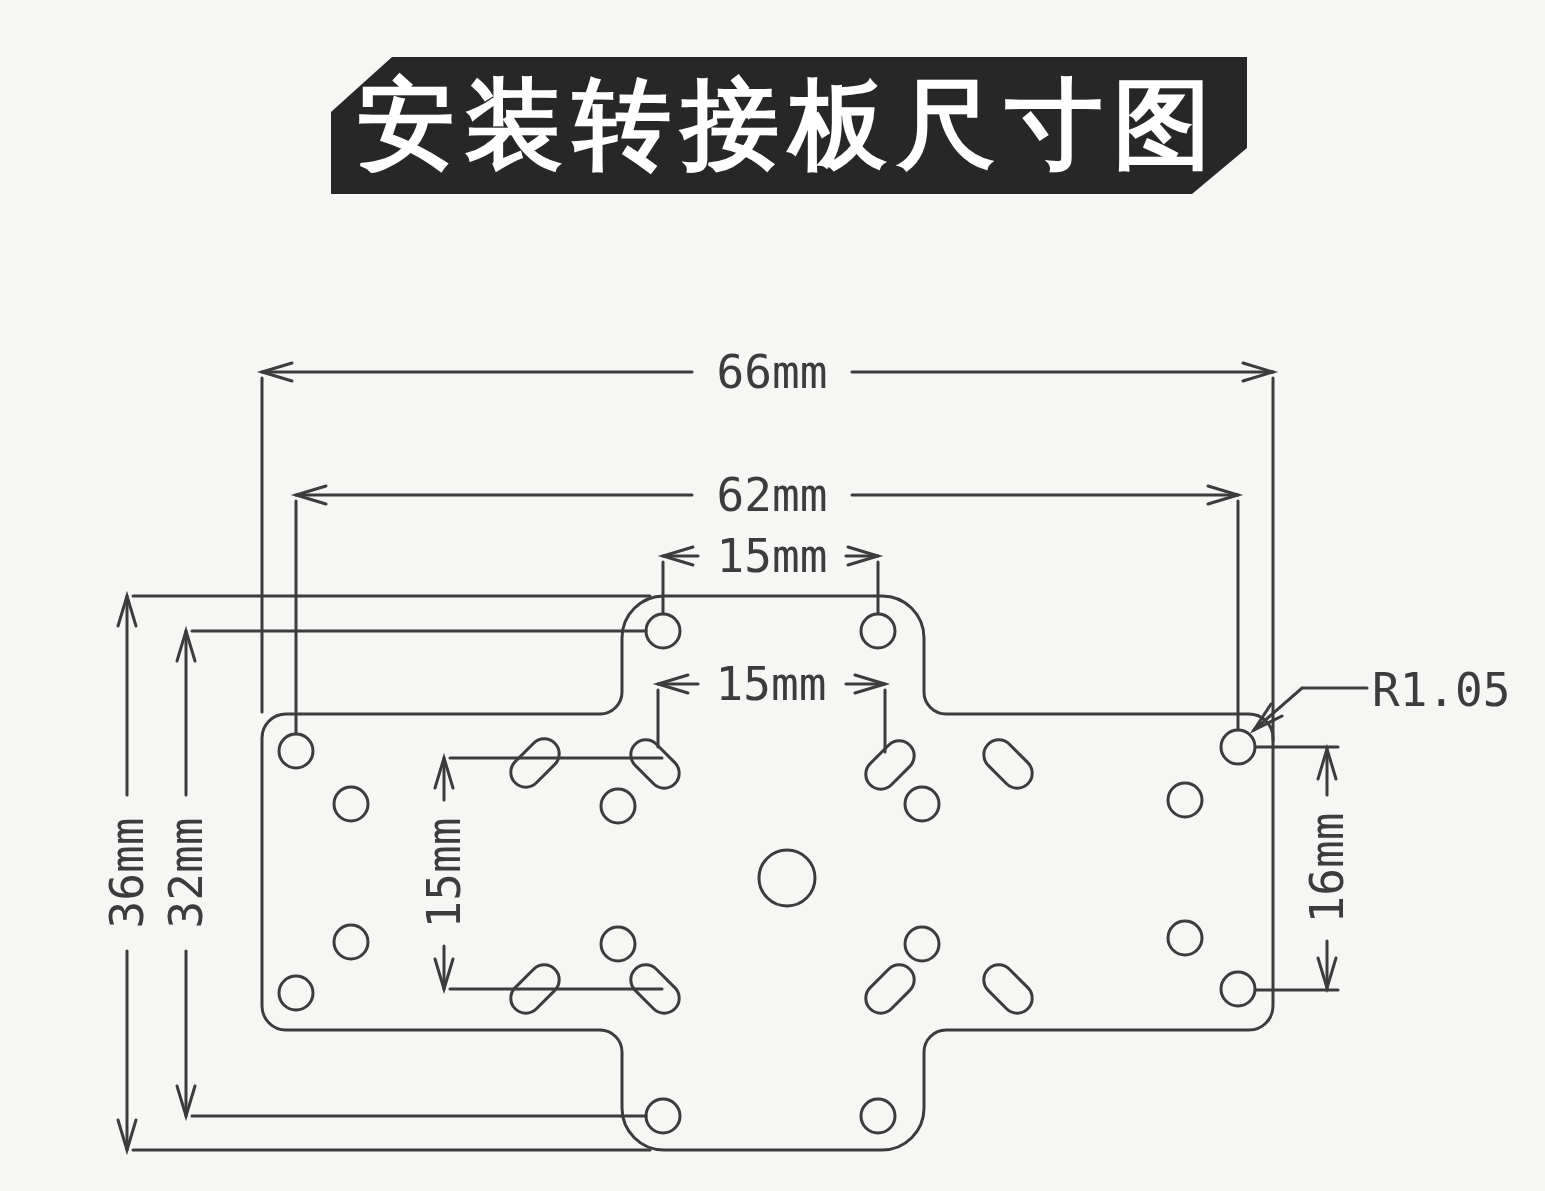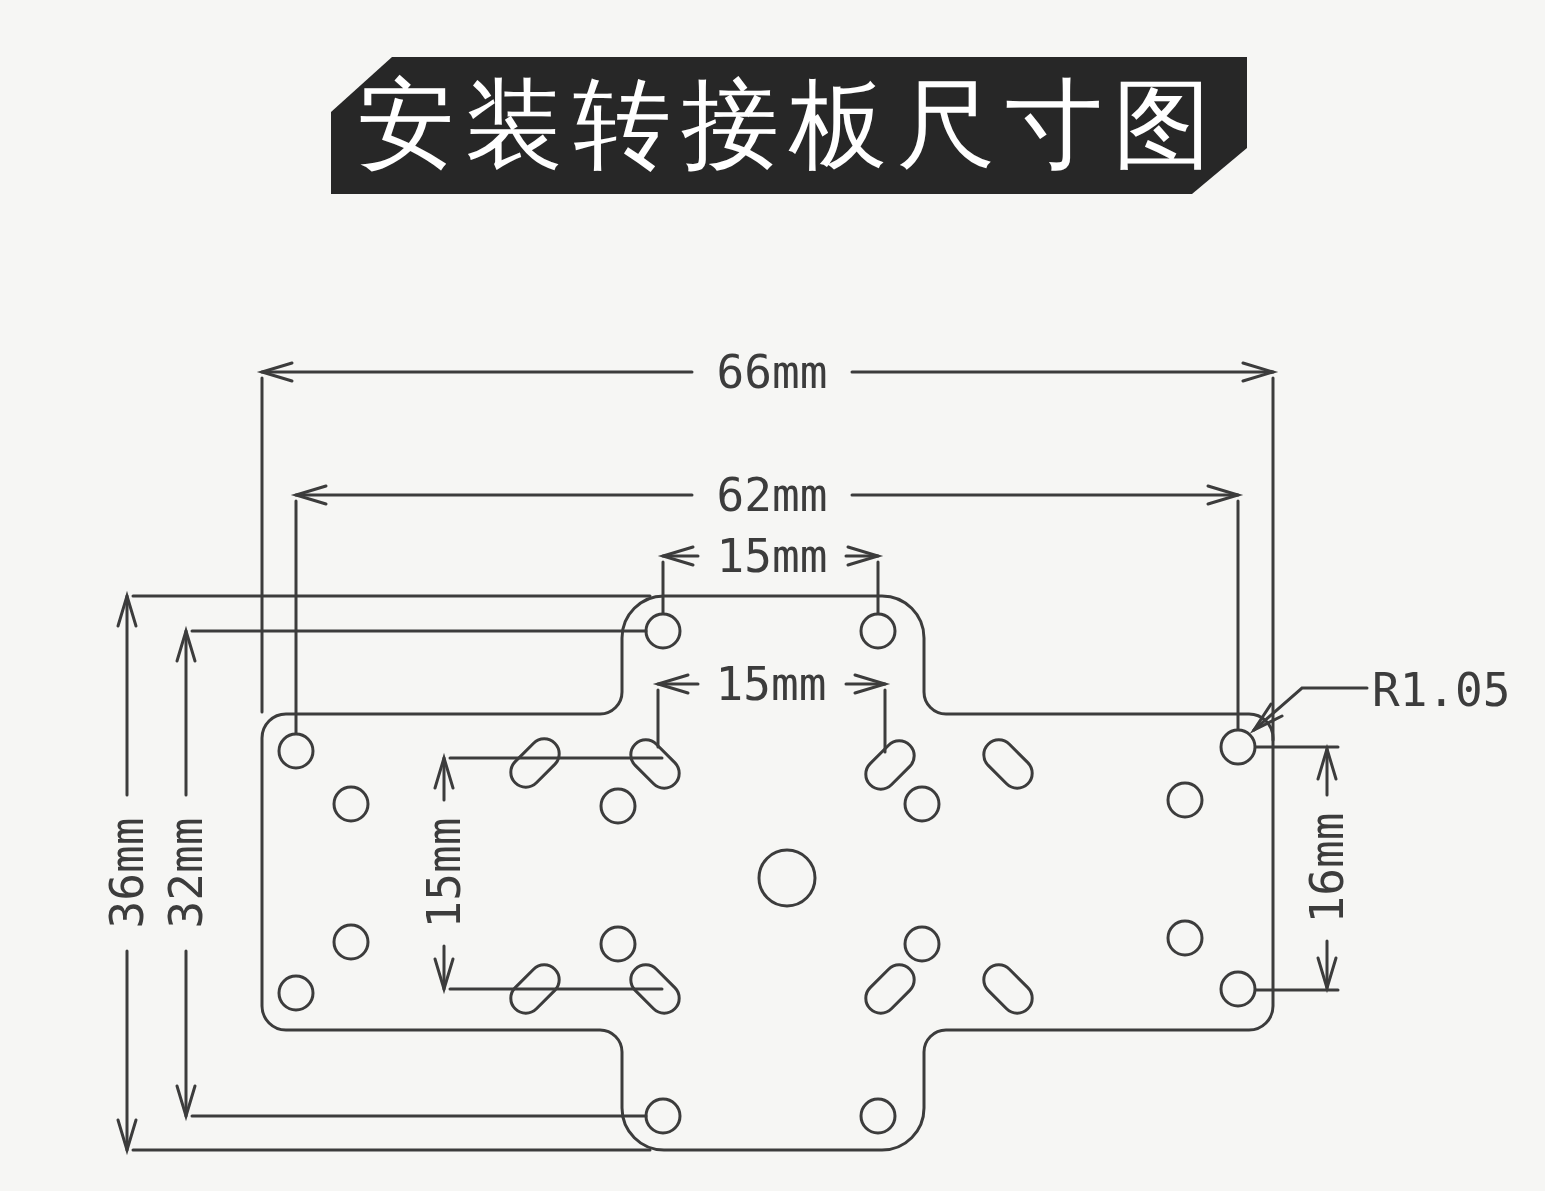--- a/index.html
+++ b/index.html
@@ -15,21 +15,21 @@
     font-family:"Liberation Sans","DejaVu Sans",sans-serif;
   }
   .banner{
     position:absolute;left:331px;top:57px;width:916px;height:137px;
     background:var(--banner-bg);
     clip-path:polygon(61px 0,916px 0,916px 91px,861px 137px,0 137px,0 55px);
     display:flex;align-items:center;justify-content:center;
   }
   .banner .title{
     color:var(--banner-fg);
-    font-size:98px;font-weight:400;letter-spacing:10px;
+    font-size:98px;font-weight:700;letter-spacing:10px;
     line-height:1;white-space:nowrap;transform:translateY(-2px);
   }
   svg.drawing{position:absolute;left:0;top:0;color:var(--line);}
   svg.drawing text{
     font-family:"DejaVu Sans Mono","Liberation Mono",monospace;
     font-size:46px;fill:var(--line);
   }
 </style>
 </head>
 <body>

